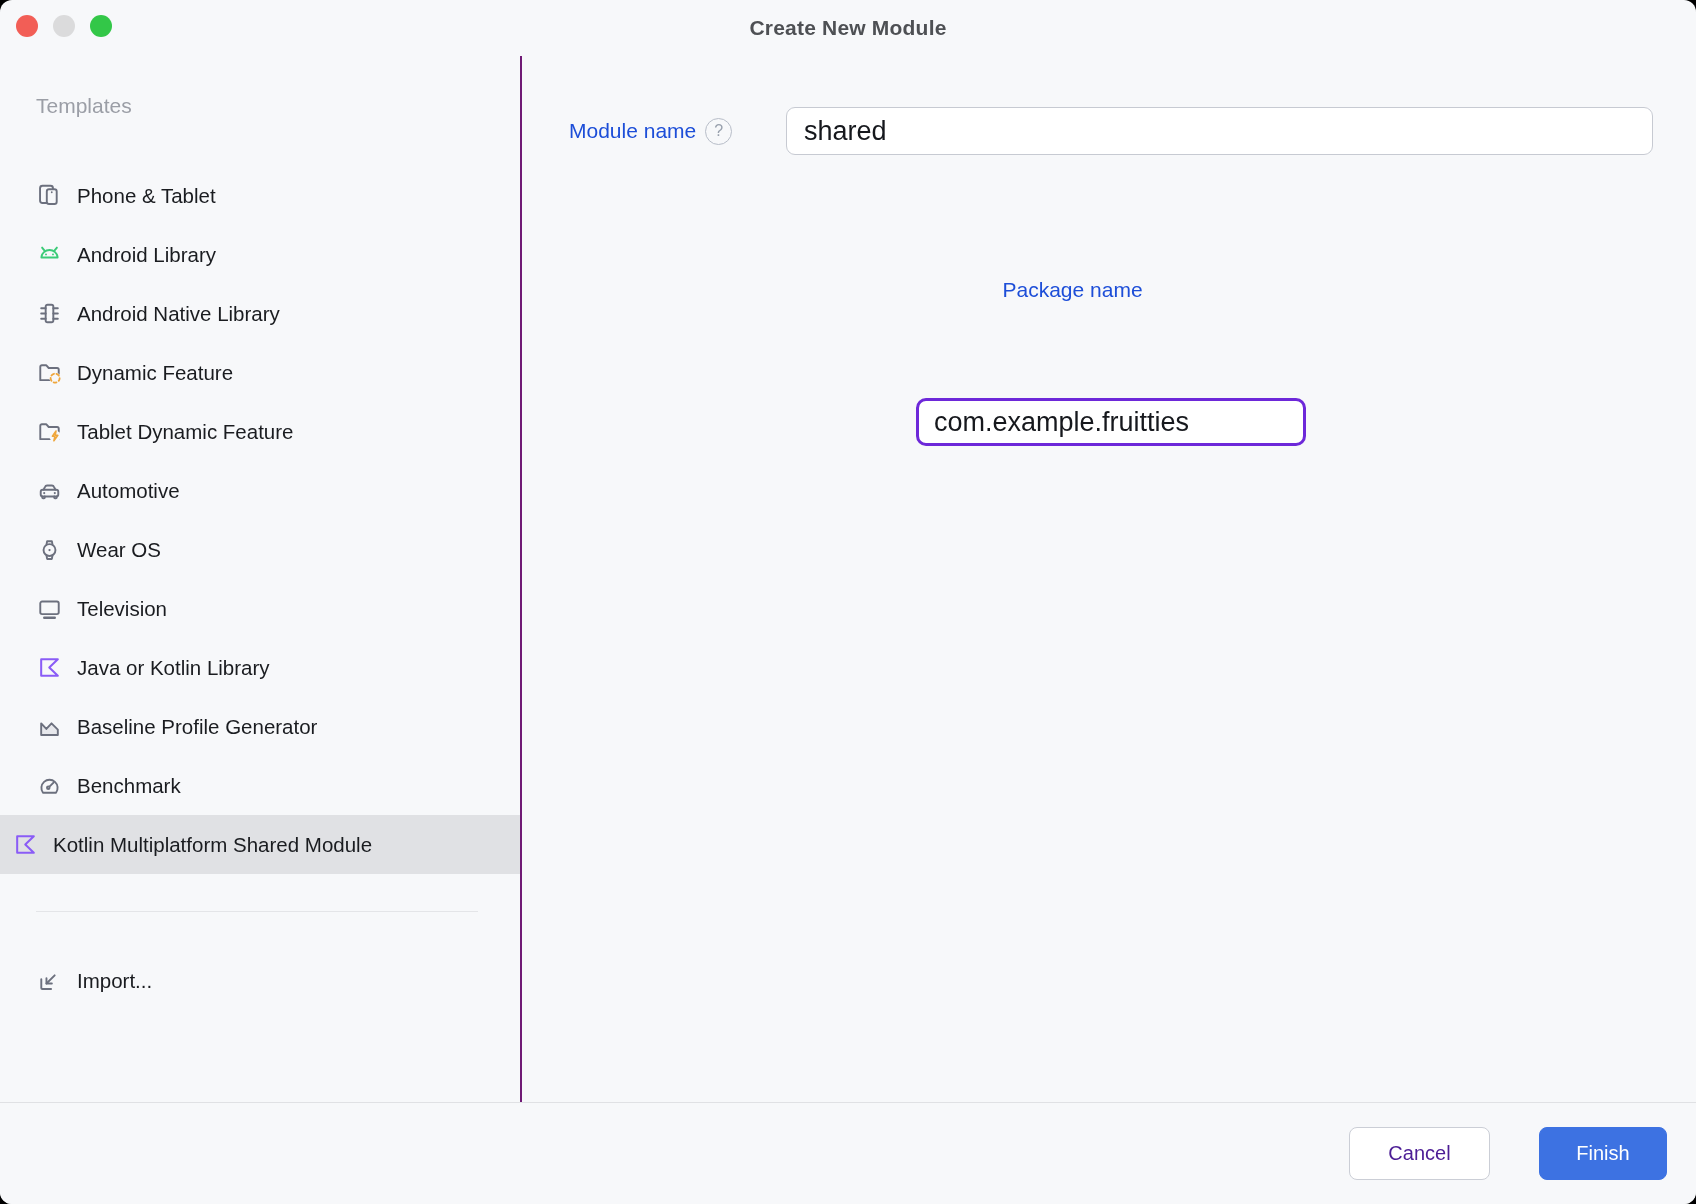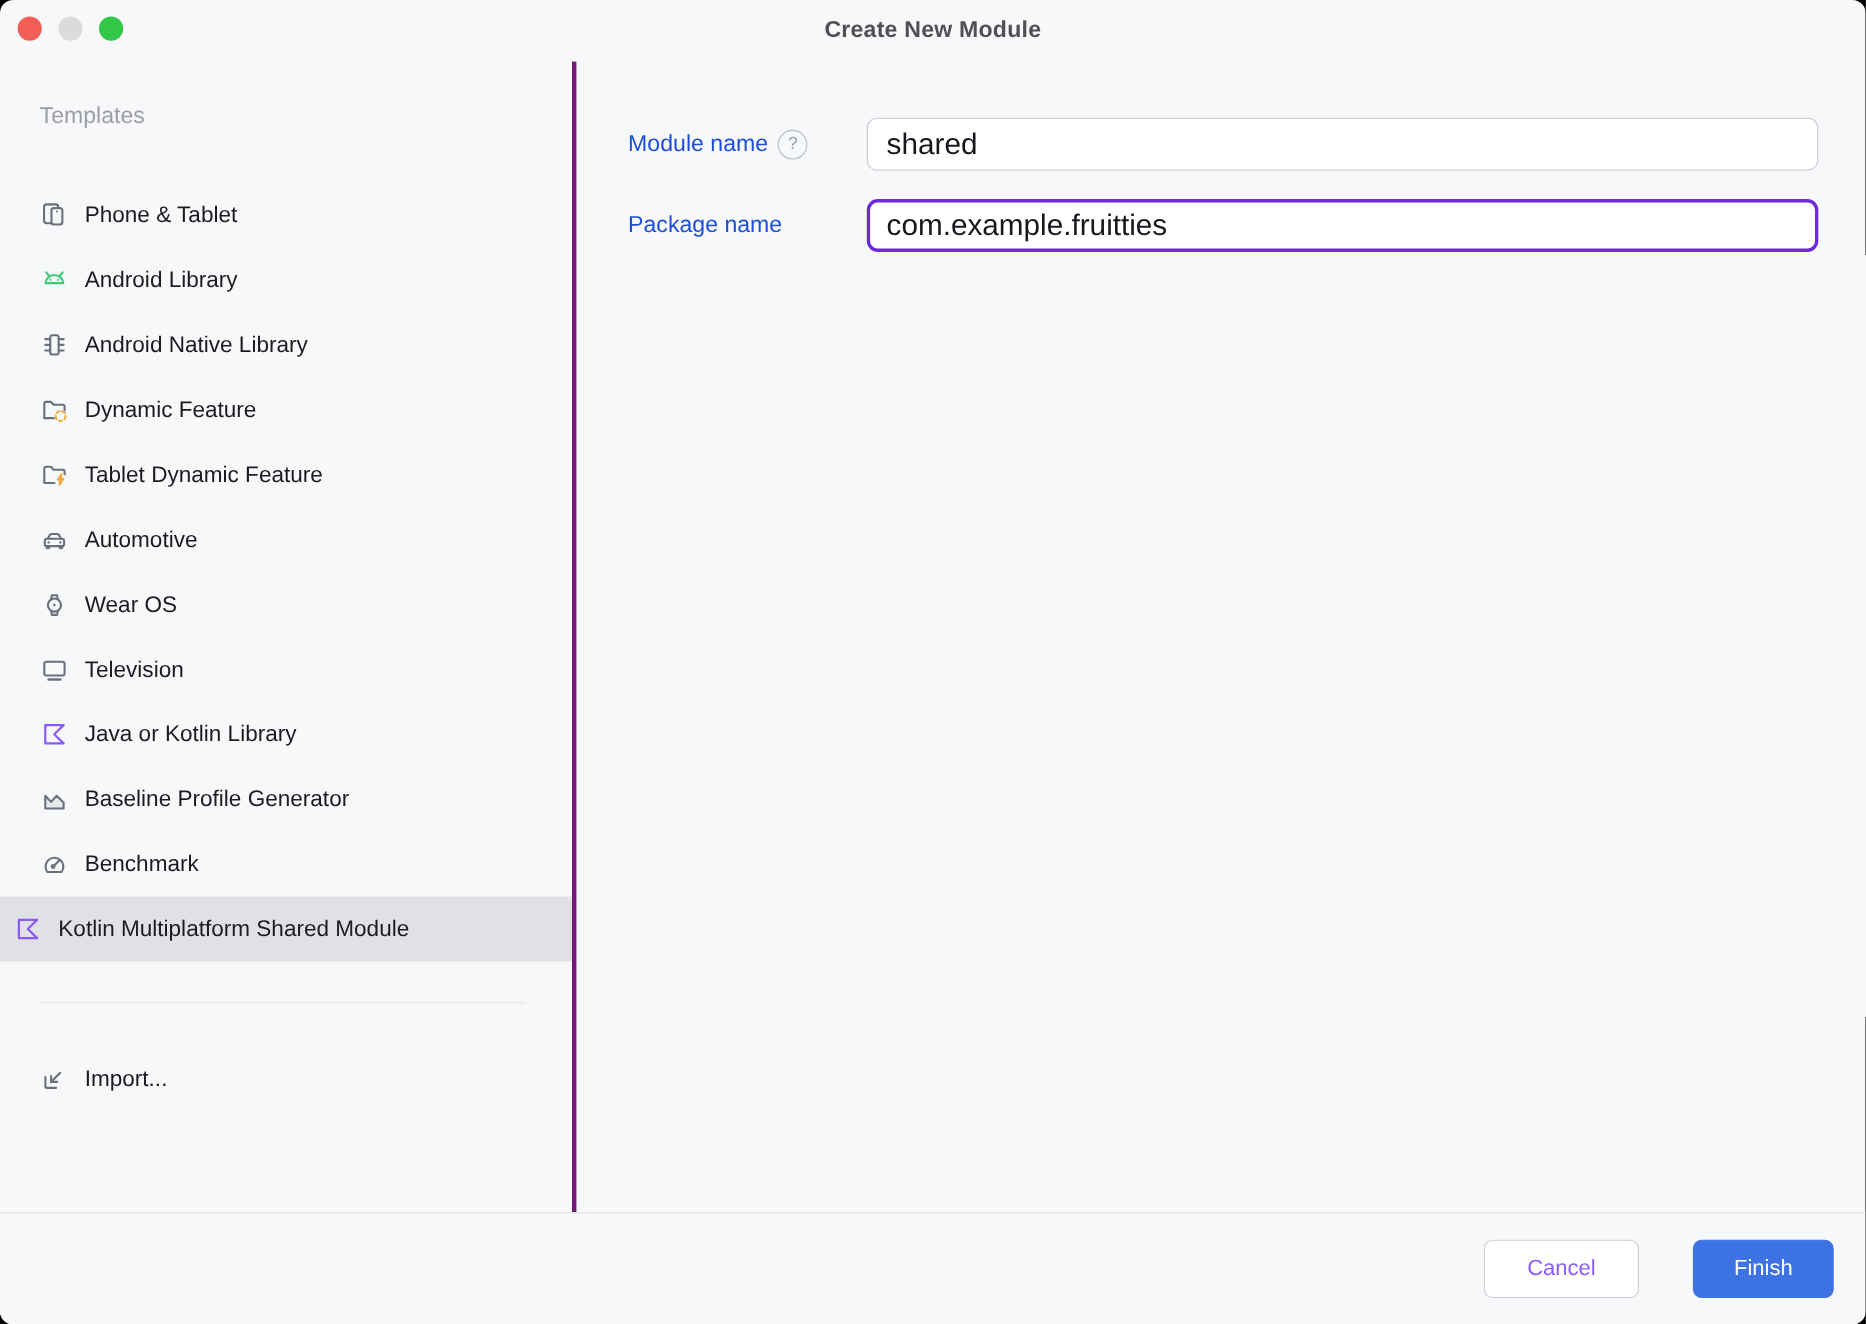--- a/index.html
+++ b/index.html
@@ -10,48 +10,48 @@
   .titlebar{height:56px;flex:0 0 56px;position:relative;display:flex;align-items:center;justify-content:center;}
   .traffic{position:absolute;left:16px;top:15px;display:flex;gap:15px;}
   .light{width:22px;height:22px;border-radius:50%;}
   .light.red{background:#F25E56;}
   .light.gray{background:#DBDBDC;}
   .light.green{background:#33C748;}
   .win-title{font-size:21px;font-weight:700;color:#4E5054;letter-spacing:.2px;}
 
   
   .bodyArea{flex:1 1 auto;display:flex;min-height:0;}
-  .sidebar{width:520px;flex:0 0 520px;border-right:4px solid #701a75;display:flex;flex-direction:column;}
+  .sidebar{width:520px;flex:0 0 520px;border-right:2px solid #701a75;display:flex;flex-direction:column;}
   .tpl-heading{margin:38px 0 0 36px;font-size:21px;color:#9B9EA6;}
   .tpl-list{margin-top:48px;}
   .row{height:59px;display:flex;align-items:center;padding-left:36px;gap:14px;cursor:default;}
   .row.selected{background:#E0E1E4;padding-left:12px;}
   .row .ic{width:27px;height:27px;flex:0 0 27px;display:flex;align-items:center;justify-content:center;}
   .row .lbl{font-size:20.5px;color:#1A1C20;white-space:nowrap;}
   .side-divider{height:1px;background:#E4E5E8;margin:37px 42px 0 36px;}
   .import-row{margin-top:39px;}
 
   .main{flex:1 1 auto;display:flex;flex-direction:column;padding:51px 43px 0 47px;}
   .form-row{display:flex;align-items:center;}
-  .form-row + .form-row{margin-top:26px;}
+  .form-row + .form-row{margin-top:26px;flex-direction:column;}
   .label-cell{width:217px;flex:0 0 217px;display:flex;align-items:center;gap:9px;}
   .f-label{font-size:21px;color:#1d4ed8;white-space:nowrap;}
   .help{width:27px;height:27px;border-radius:50%;border:1.7px solid #B7BDC8;box-sizing:border-box;
         display:flex;align-items:center;justify-content:center;font-size:16px;color:#98A0AD;flex:0 0 27px;}
   .tfield{flex:1 1 auto;height:48px;box-sizing:border-box;background:#FFFFFF;border:1px solid #C7CAD2;
           border-radius:9px;font-family:"Liberation Sans",sans-serif;font-size:27px;color:#16181D;
           padding:0 17px;outline:none;}
   .tfield.focused{border:3px solid #6d28d9;border-radius:10px;padding:0 15px;}
 
   
   .footer{height:101px;flex:0 0 101px;border-top:1px solid #E0E1E4;display:flex;align-items:center;
           justify-content:flex-end;padding-right:29px;gap:49px;background:#F7F8FA;}
   .btn{height:53px;border-radius:8px;font-family:"Liberation Sans",sans-serif;font-size:20px;cursor:default;
        display:flex;align-items:center;justify-content:center;box-sizing:border-box;}
-  .btn.cancel{width:141px;background:#FFFFFF;border:1px solid #CBCED6;color:#8b5cf6;}
+  .btn.cancel{width:141px;background:#FFFFFF;border:1px solid #CBCED6;color:#4c1d95;}
   .btn.finish{width:128px;background:#3D72E2;border:1px solid #3D72E2;color:#FFFFFF;}
 
   svg{display:block;}
 </style>
 </head>
 <body>
 
 <div class="window">
 
   <div class="titlebar">

